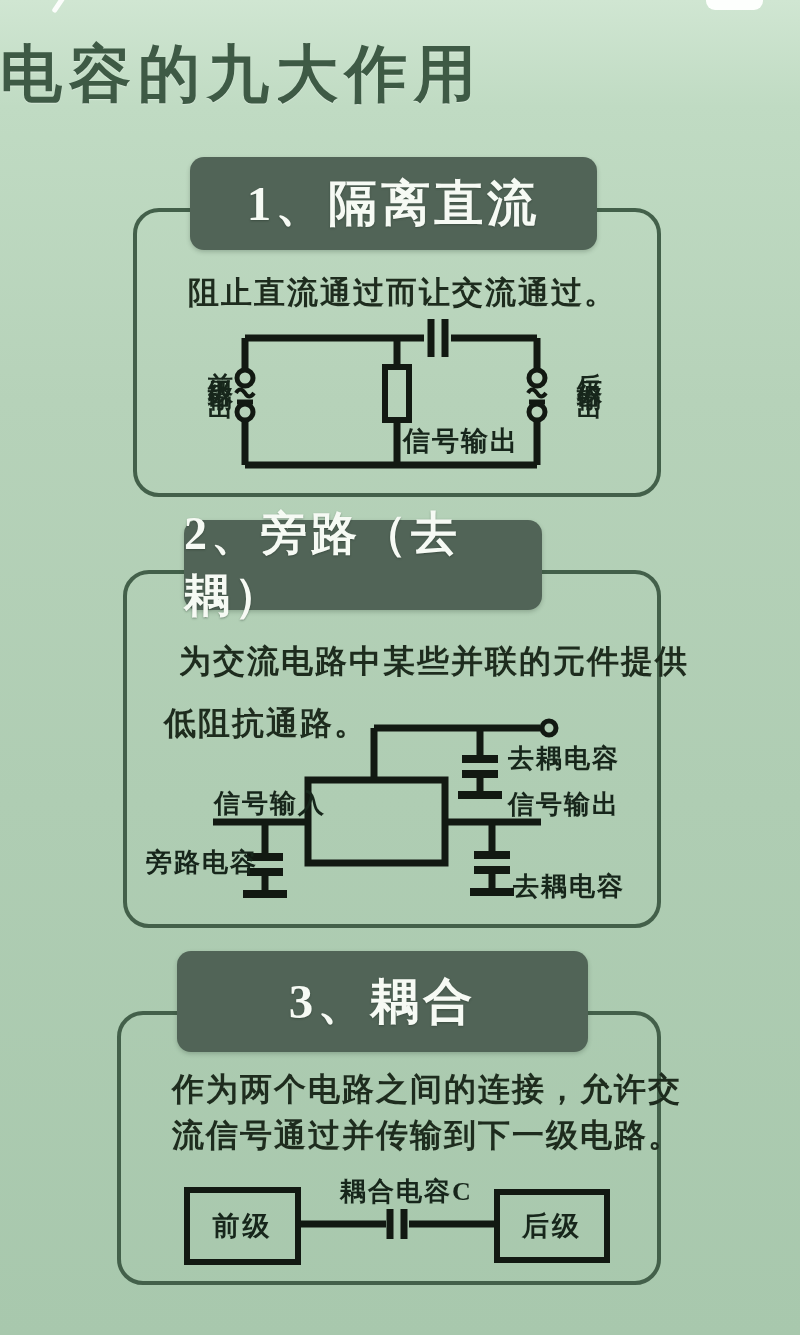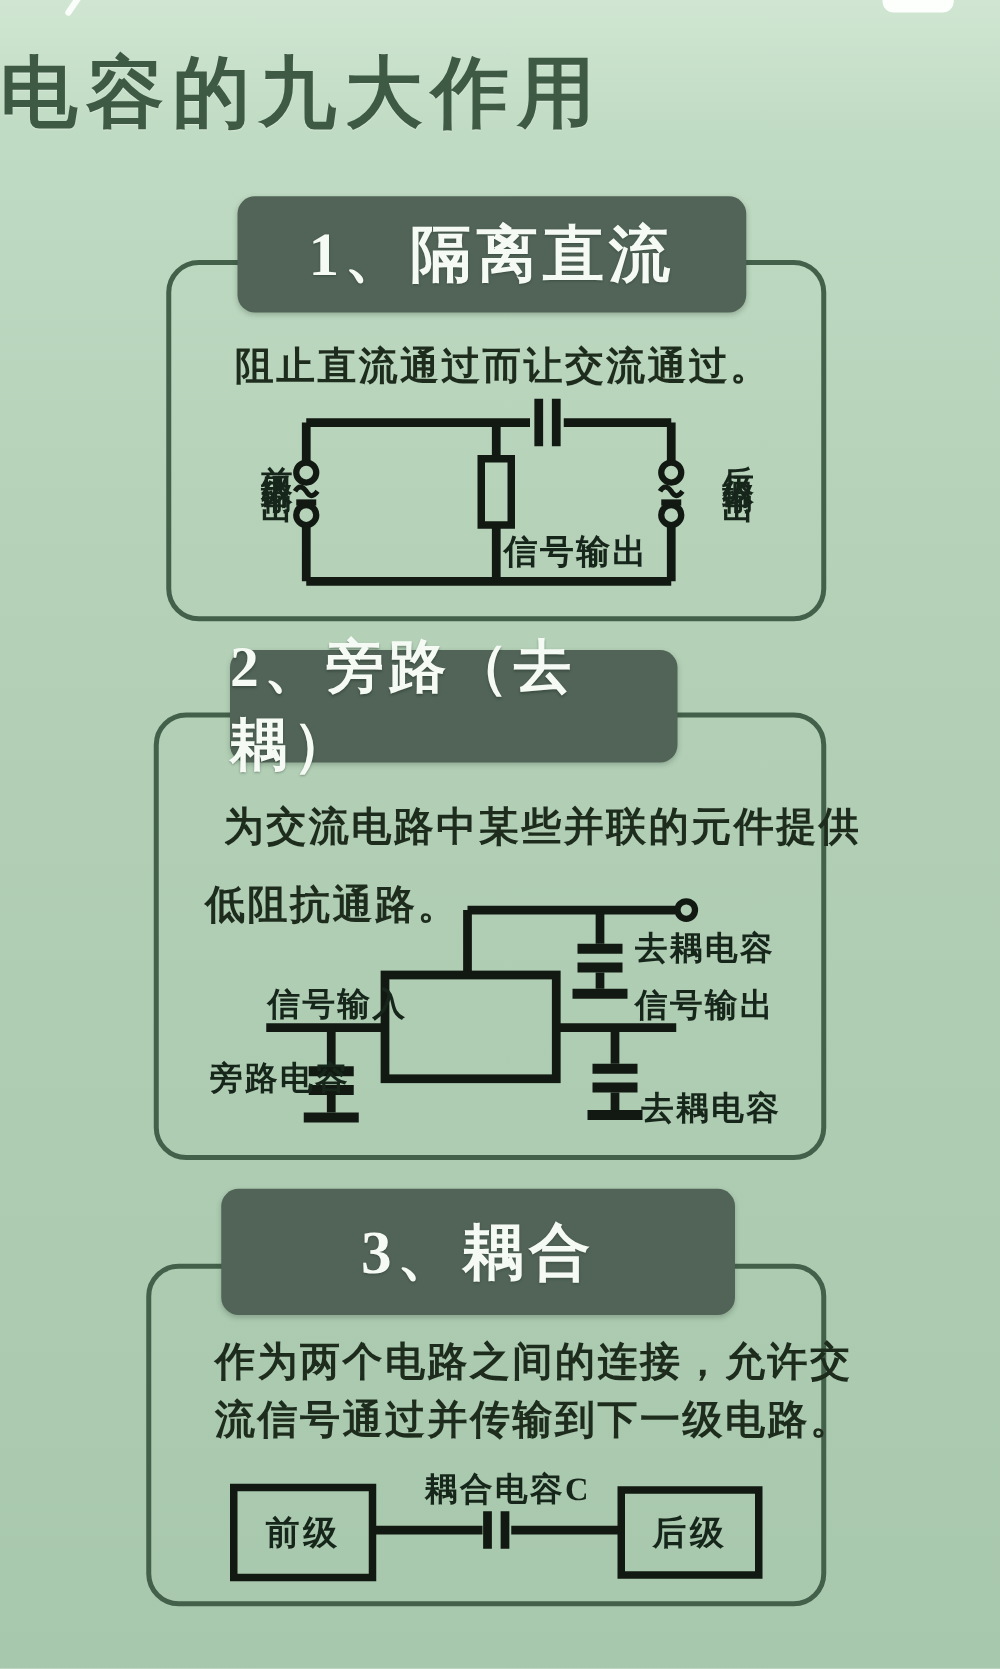--- a/index.html
+++ b/index.html
@@ -115,21 +115,21 @@
   <div class="panel" style="left:123px; top:570px; width:538px; height:358px;"></div>
   <div class="header-box hdr-2" style="left:184px; top:520px; width:358px; height:90px;">
     <span>2、旁路（去耦）</span>
   </div>
   <div class="desc" style="left:179px; top:640px;">为交流电路中某些并联的元件提供</div>
   <div class="desc" style="left:164px; top:702px;">低阻抗通路。</div>
 
   <div class="circ-label" style="left:214px; top:786px;">信号输入</div>
   <div class="circ-label" style="left:508px; top:741px;">去耦电容</div>
   <div class="circ-label" style="left:508px; top:787px;">信号输出</div>
-  <div class="circ-label" style="left:168px; top:845px;">旁路电容</div>
+  <div class="circ-label" style="left:146px; top:845px;">旁路电容</div>
   <div class="circ-label" style="left:513px; top:869px;">去耦电容</div>
 
   <div class="panel" style="left:117px; top:1011px; width:544px; height:274px;"></div>
   <div class="header-box hdr-3" style="left:177px; top:951px; width:411px; height:101px;">
     <span>3、耦合</span>
   </div>
   <div class="desc" style="left:172px; top:1068px;">作为两个电路之间的连接，允许交</div>
   <div class="desc" style="left:172px; top:1114px;">流信号通过并传输到下一级电路。</div>
 
   <div class="box-label" style="left:497px; top:1192px; width:110px; height:68px;">后级</div>

